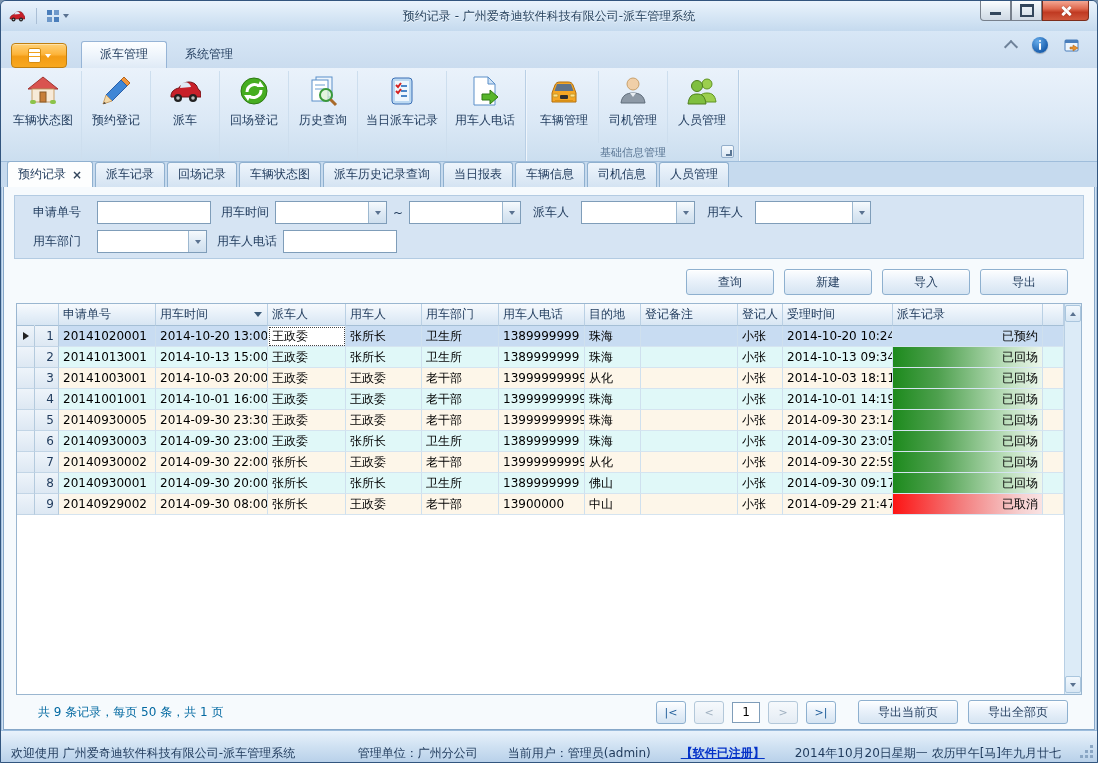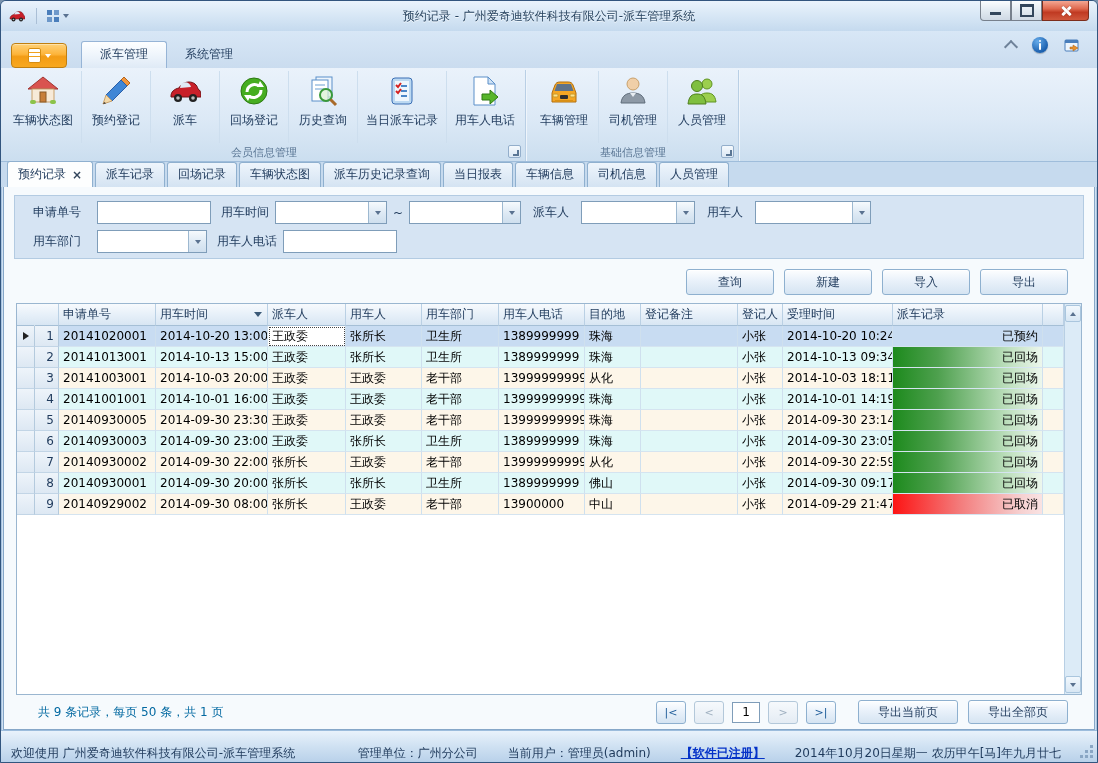--- a/index.html
+++ b/index.html
@@ -243,24 +243,20 @@
         </div>
         <div class="rbtn">
           <svg width="32" height="32" viewBox="0 0 32 32">
               <path d="M5 2h14l7 7v21H5z" fill="#fff" stroke="#5b8fc9"></path>
               <path d="M19 2l7 7h-7z" fill="#cfe2f5" stroke="#5b8fc9"></path>
               <path d="M13 19h8v-4l8 7-8 7v-4h-8z" fill="#57b52a" stroke="#2f7a12"></path>
             </svg>
           <span class="rlabel">用车人电话</span>
         </div>
       </div>
-      <div class="rgroup-label">
-        <span>会员信息管理</span>
-        <span class="dlg-launcher"></span>
-      </div>
     </div>
 
     <div class="rgroup">
       <div class="rgroup-buttons">
         <div class="rbtn">
           <svg width="32" height="32" viewBox="0 0 32 32">
               <path d="M4 18l3-8c1-2 2-3 5-3h8c3 0 4 1 5 3l3 8v9H4z" fill="#f5a623" stroke="#b06f10"></path>
               <path d="M9 9h14l2.5 7H6.5z" fill="#5f7389"></path>
               <rect x="5" y="19" width="5" height="3" rx="1" fill="#ffe28a" stroke="#c89a2a"></rect>
               <rect x="22" y="19" width="5" height="3" rx="1" fill="#ffe28a" stroke="#c89a2a"></rect>

